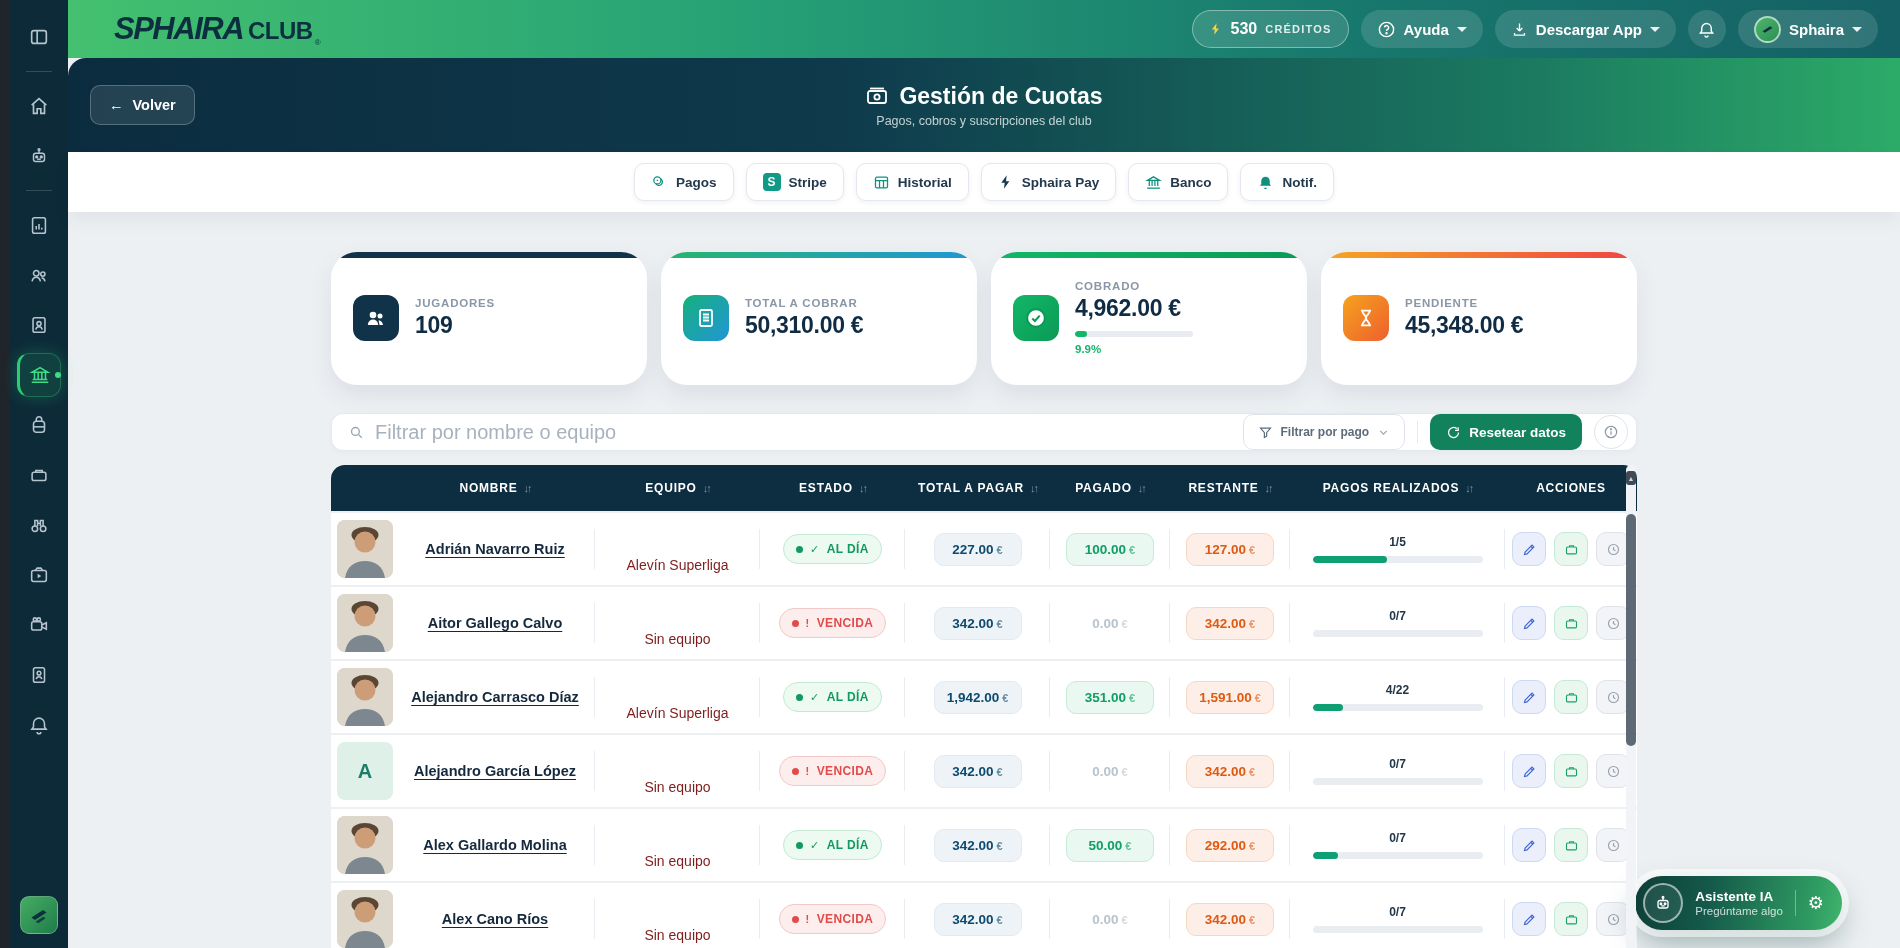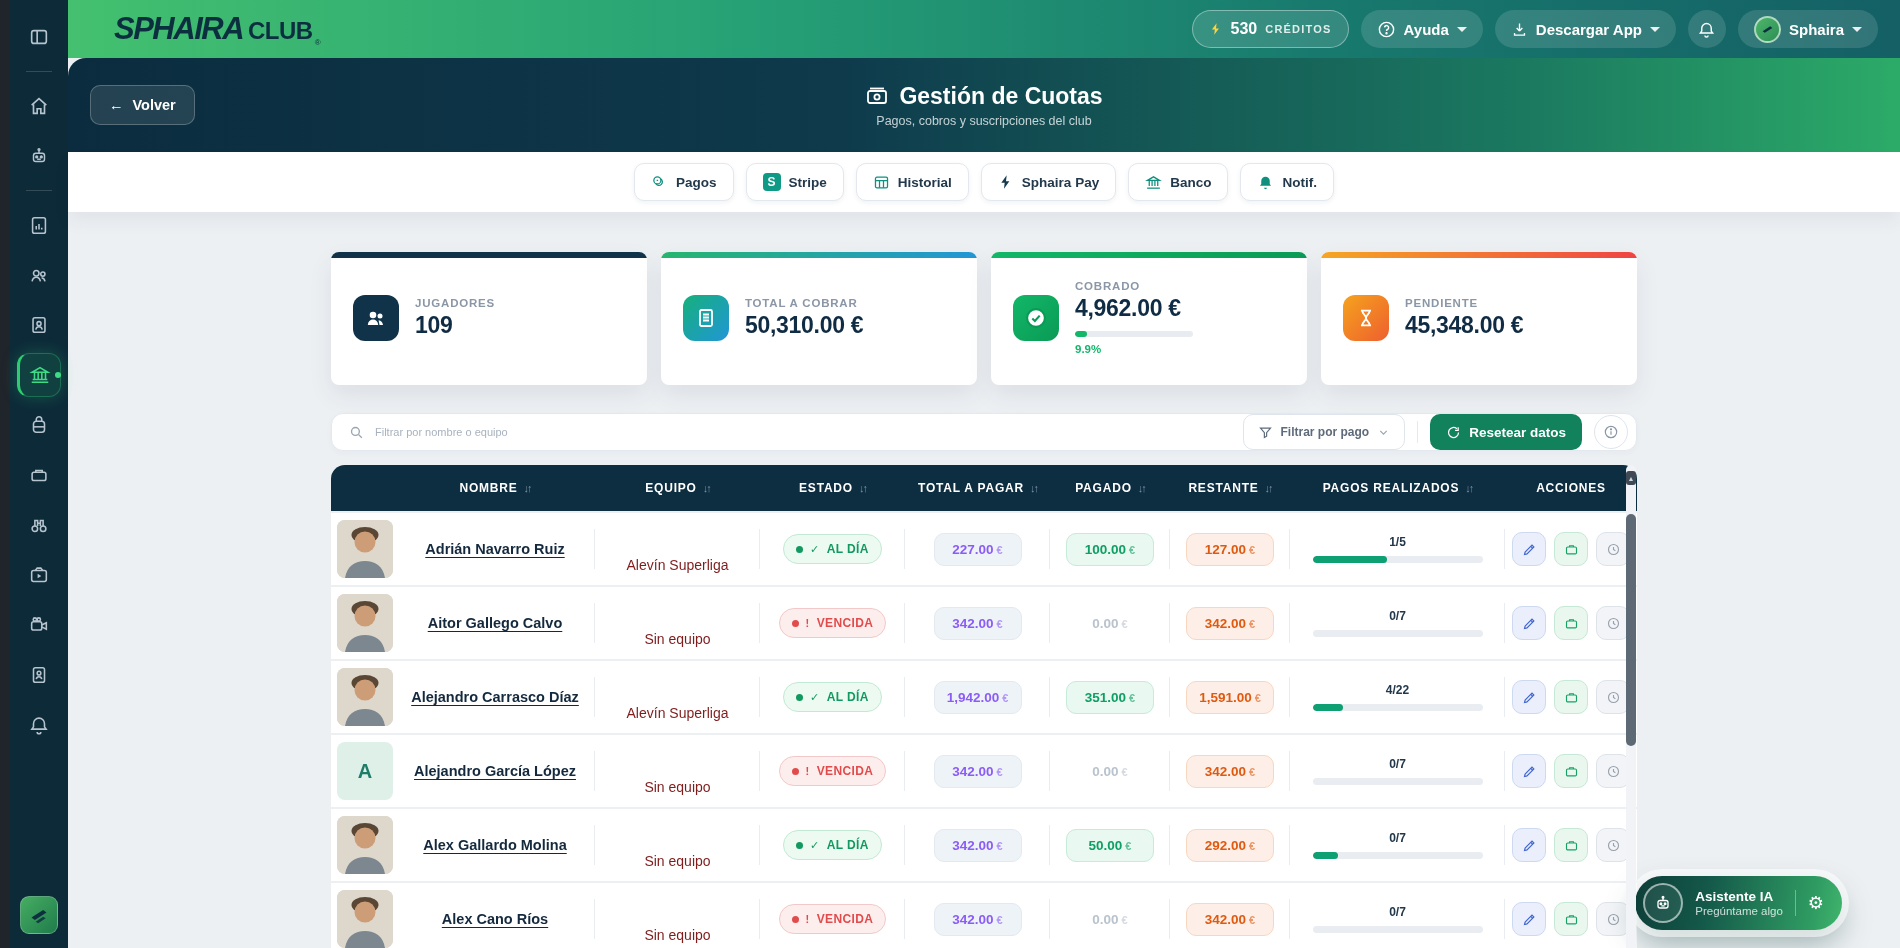--- a/index.html
+++ b/index.html
@@ -65,21 +65,21 @@
   .ticon { color:#0f8f7e; display:flex; }
   .ticon-dark { color:#143a4e; }
   .stripe-badge { width:18px; height:18px; border-radius:4px; background:#0f9a86; color:#fff;
     font-weight:800; font-size:12px; display:flex; align-items:center; justify-content:center; }
 
   .content { flex:1; display:flex; flex-direction:column; align-items:center; padding-top:40px;
     overflow:hidden; position:relative; }
 
   
   .stats { width:1306px; display:flex; gap:14px; margin-bottom:28px; }
-  .card { flex:1; background:#fff; border-radius:8px; box-shadow:0 10px 24px rgba(15,40,64,.08);
+  .card { flex:1; background:#fff; border-radius:26px; box-shadow:0 10px 24px rgba(15,40,64,.08);
     position:relative; overflow:hidden; padding:28px 22px 30px; display:flex; align-items:center; gap:16px; }
   .card::before { content:''; position:absolute; top:0; left:0; right:0; height:6px; }
   .card-jug::before  { background:#11334a; }
   .card-tot::before  { background:linear-gradient(90deg,#27b56e,#2196d6); }
   .card-cob::before  { background:linear-gradient(90deg,#12b768,#0a9a55); }
   .card-pen::before  { background:linear-gradient(90deg,#f5a623,#ef4444); }
   .cicon { width:46px; height:46px; border-radius:12px; flex-shrink:0; color:#fff;
     display:flex; align-items:center; justify-content:center; }
   .cicon-jug { background:#11334a; }
   .cicon-tot { background:linear-gradient(135deg,#16b07c,#2196d6); }
@@ -89,21 +89,21 @@
   .cvalue { margin-top:3px; font-size:23px; font-weight:800; color:#102c44; letter-spacing:-.3px; }
   .cprog { margin-top:9px; width:118px; height:6px; border-radius:3px; background:#e8ecf0; overflow:hidden; }
   .cprog i { display:block; height:100%; background:#12b76a; border-radius:3px; }
   .cpct { margin-top:6px; font-size:11.5px; font-weight:700; color:#12b76a; }
 
   
   .filterbar { width:1306px; height:46px; background:#fff; border:1px solid #e4e9ef; border-radius:12px;
     display:flex; align-items:center; gap:12px; padding:0 8px 0 16px; margin-bottom:14px;
     box-shadow:0 2px 6px rgba(15,40,64,.03); }
   .search { flex:1; display:flex; align-items:center; gap:10px; color:#9aa5b1; }
-  .search input { border:none; outline:none; flex:1; font-size:11px; color:#33414f;
+  .search input { border:none; outline:none; flex:1; font-size:20px; color:#33414f;
     font-family:inherit; background:transparent; }
   .search input::placeholder { color:#a8b2be; }
   .fdrop { border:1px solid #dfe5ec; border-radius:10px; height:36px; padding:0 14px;
     display:flex; align-items:center; gap:8px; color:#5d6b7a; font-weight:700; font-size:12px; cursor:pointer; }
   .vdiv { width:1px; height:22px; background:#e6eaef; }
   .reset-btn { background:#12825c; color:#fff; border-radius:10px; height:36px; padding:0 16px;
     display:flex; align-items:center; gap:8px; font-weight:700; font-size:13.5px; cursor:pointer; }
   .info-btn { width:34px; height:34px; border-radius:50%; border:1px solid #dfe5ec; color:#8b97a6;
     display:flex; align-items:center; justify-content:center; cursor:pointer; }
 
@@ -125,21 +125,21 @@
     text-underline-offset:3px; cursor:pointer; }
   .pteam { font-size:14px; color:#7f1d1d;margin-top:32px; }
   .badge { border-radius:999px; padding:7px 12px; min-width:98px; display:flex; align-items:center;
     justify-content:center; gap:7px; font-weight:800; font-size:12px; letter-spacing:.4px; }
   .b-ok  { background:#ecfaf2; border:1px solid #c3e9d4; color:#12995f; }
   .b-due { background:#fdeeee; border:1px solid #f3c8c8; color:#e24b4b; }
   .dot { width:7px; height:7px; border-radius:50%; background:currentColor; }
   .mark { font-size:11px; font-weight:900; }
   .money { border-radius:10px; padding:8px 12px; min-width:88px; text-align:center;
     font-weight:800; font-size:13.5px; }
-  .m-tot  { background:#eef3f8; border:1px solid #e2e9f0; color:#8b5cf6; }
+  .m-tot  { background:#eef3f8; border:1px solid #e2e9f0; color:#0c4a6e; }
   .m-paid { background:#e9f8f0; border:1px solid #c6ebd8; color:#0f9e63; }
   .m-rest { background:#fdefe7; border:1px solid #f8d7c0; color:#df5a10; }
   .m-zero { background:transparent; border:1px solid transparent; color:#b9c3cd; font-weight:700; }
   .eur { font-size:11px; opacity:.6; margin-left:3px; font-weight:700; }
   .prwrap { display:flex; flex-direction:column; align-items:center; gap:7px; width:170px; }
   .prlabel { font-size:12px; font-weight:800; color:#22374a; min-height:12px; }
   .prtrack { width:100%; height:7px; border-radius:4px; background:#e9edf1; overflow:hidden; }
   .prfill { height:100%; background:#0e9f72; border-radius:4px; }
   .acts { display:flex; gap:8px; }
   .abtn { width:34px; height:34px; border-radius:10px; border:1px solid; display:flex;

